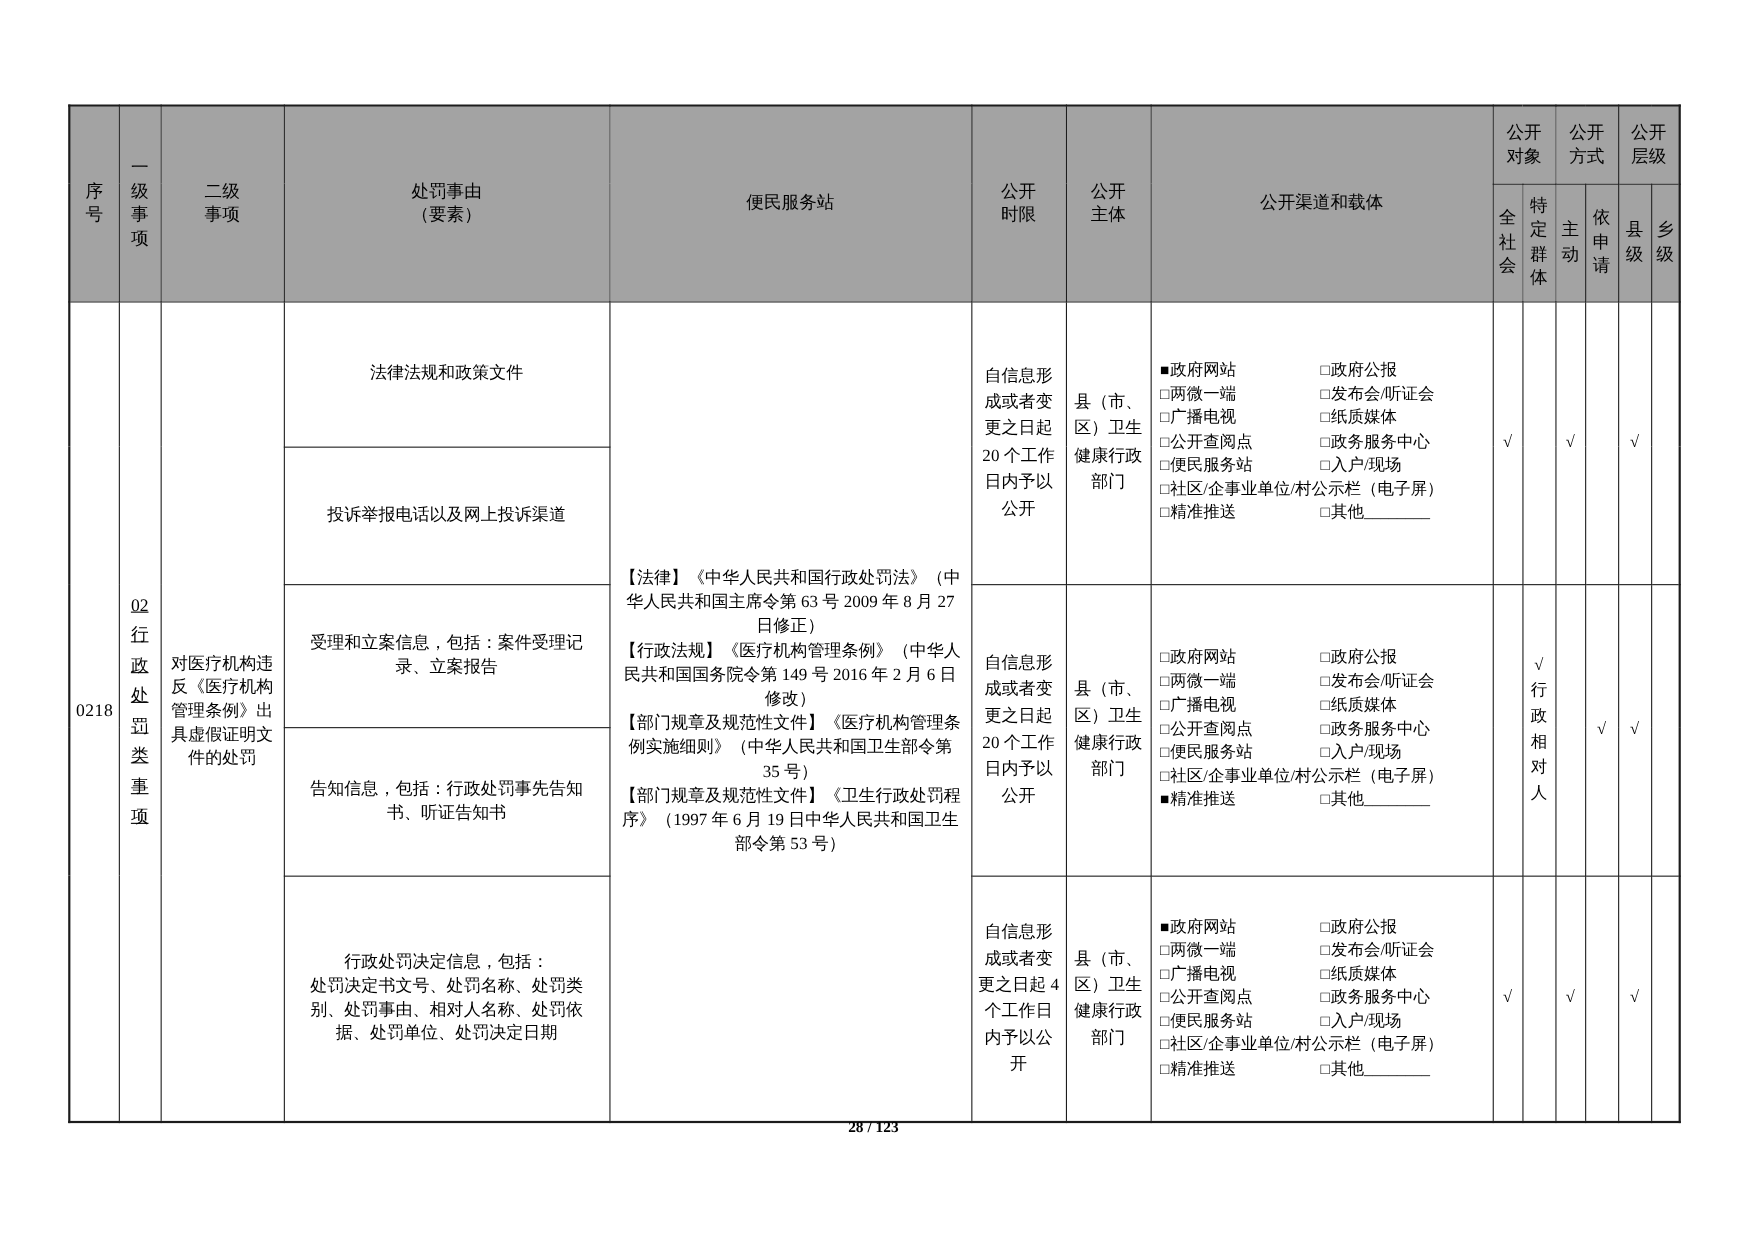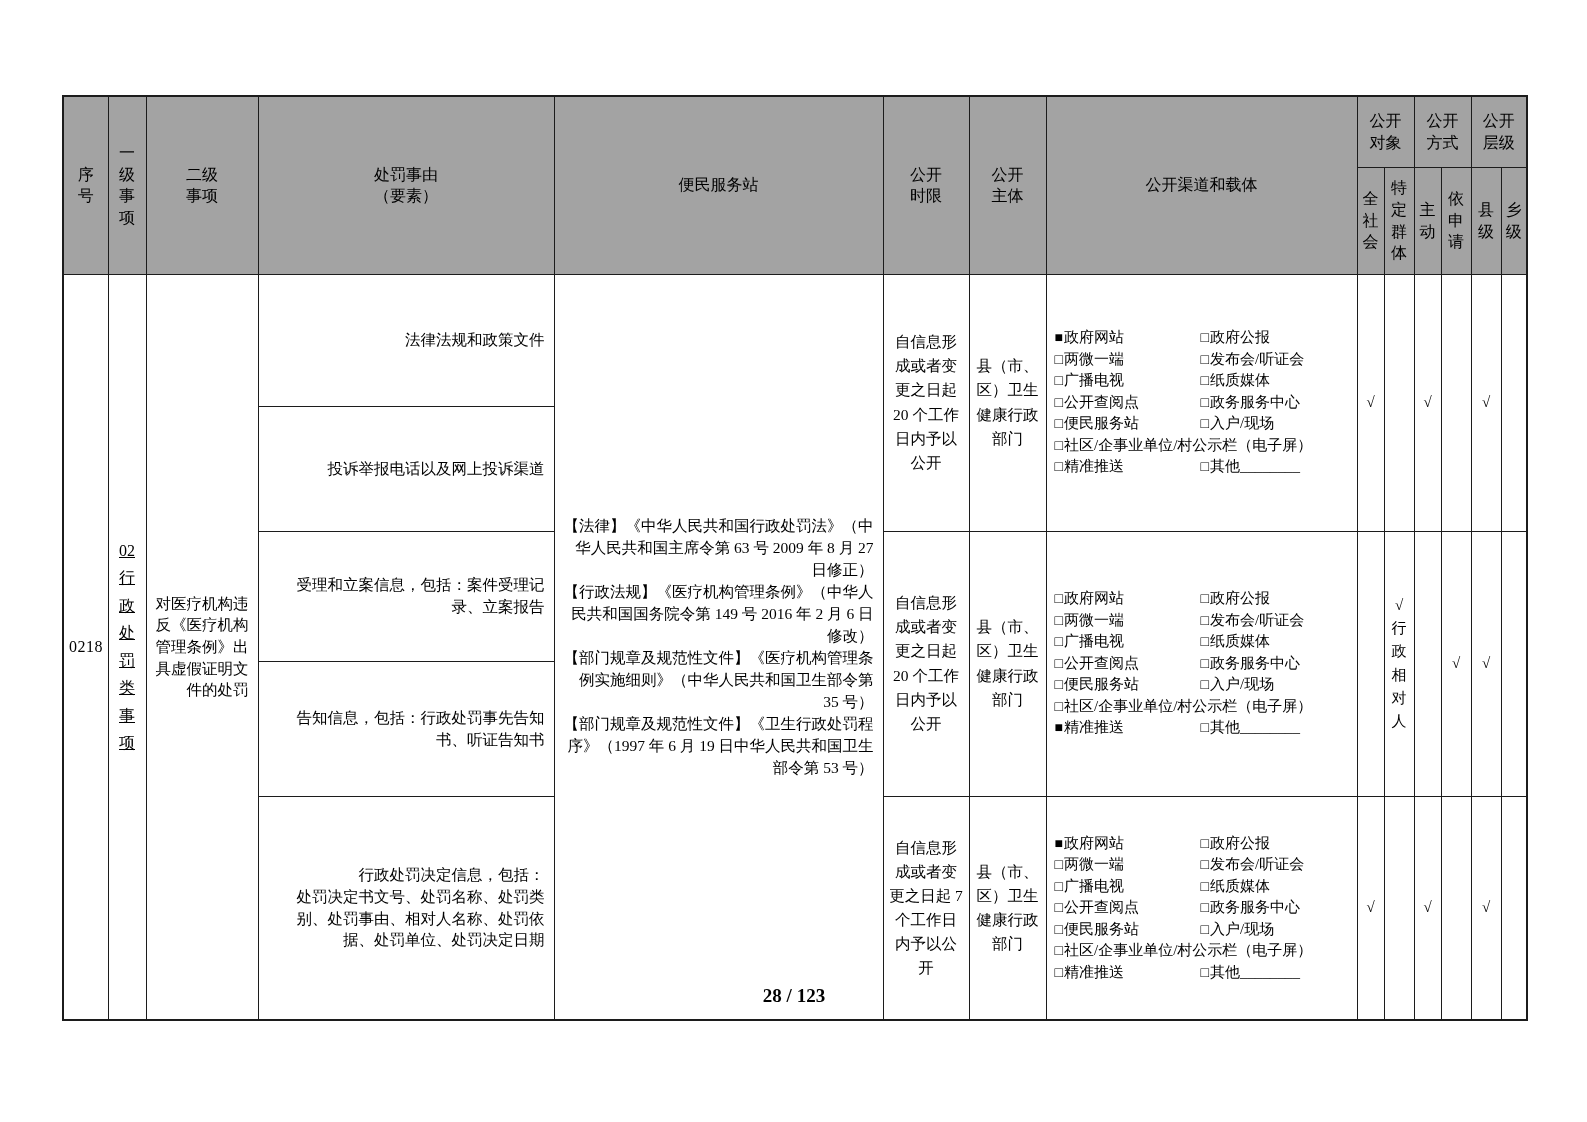--- a/index.html
+++ b/index.html
@@ -12,36 +12,36 @@
     border-collapse:collapse;table-layout:fixed;
     position:absolute;left:62px;top:95px;width:1464px;
     border:2px solid #1c1c1c;
   }
   th,td{border:1px solid #1c1c1c;vertical-align:middle;overflow:hidden;}
   th{
     background:#a3a3a3;font-weight:normal;font-size:16px;line-height:1.35;
     text-align:center;white-space:pre-line;padding:2px;
   }
   td{font-size:15.5px;line-height:1.4;text-align:center;padding:2px 5px;}
-  td.tl{text-align:right;padding:2px 9px;}
+  td.tl{text-align:center;padding:2px 9px;}
   .pre{white-space:pre-line;}
   td.level1{line-height:1.72;font-size:16px;text-decoration:underline;}
   td.serial{font-size:16px;letter-spacing:0.5px;}
   td.basis{font-size:15.5px;line-height:1.42;}
   td.timelimit,td.subject{font-size:15.5px;line-height:1.55;padding:2px 4px;margin-left:15px;}
   td.marks{font-size:15px;padding:1px;}
   td.marks.vert{line-height:1.55;}
   td.channels{padding:2px 8px;}
   .ch-row{display:flex;align-items:baseline;font-size:15px;line-height:21.5px;white-space:nowrap;}
   .ch-item{display:inline-flex;align-items:baseline;}
   .ch-item.lcol{width:146px;flex:none;}
   .box{font-size:14px;margin-right:1px;}
   .footer{
-    position:absolute;left:62px;top:985px;width:1464px;text-align:center;
-    font-size:19px;font-weight:bold;
+    position:absolute;left:62px;top:1018px;width:1464px;text-align:center;
+    font-size:14px;font-weight:bold;
   }
 </style>
 </head>
 <body>
 
 <table class="doc">
   <colgroup>
     <col style="width:45px">
       <col style="width:38px">
       <col style="width:112px">
@@ -281,21 +281,21 @@
       <td rowspan="2" class="marks">√</td>
       <td rowspan="2" class="marks">√</td>
       <td rowspan="2" class="marks"></td>
     </tr>
     <tr style="height:135px">
       <td class="tl">告知信息，包括：行政处罚事先告知书、听证告知书</td>
     </tr>
     <tr style="height:224px">
       <td class="tl pre">行政处罚决定信息，包括：
 处罚决定书文号、处罚名称、处罚类别、处罚事由、相对人名称、处罚依据、处罚单位、处罚决定日期</td>
-      <td class="timelimit">自信息形成或者变更之日起 7 个工作日内予以公开</td>
+      <td class="timelimit">自信息形成或者变更之日起 4 个工作日内予以公开</td>
       <td class="subject">县（市、区）卫生健康行政部门</td>
       <td class="tl channels">
           <div class="ch-row">
             <span class="ch-item lcol">
               <span class="box">■</span>
               <span>政府网站</span>
             </span>
             <span class="ch-item">
               <span class="box">□</span>
               <span>政府公报</span>

